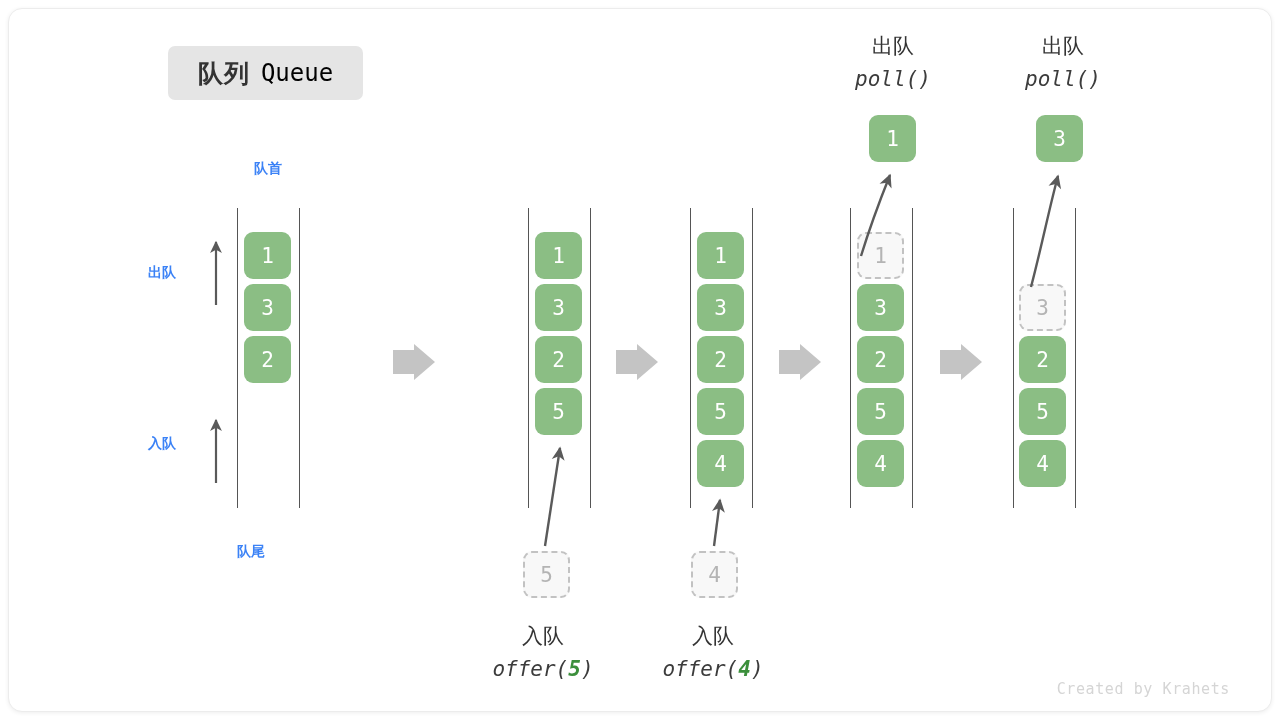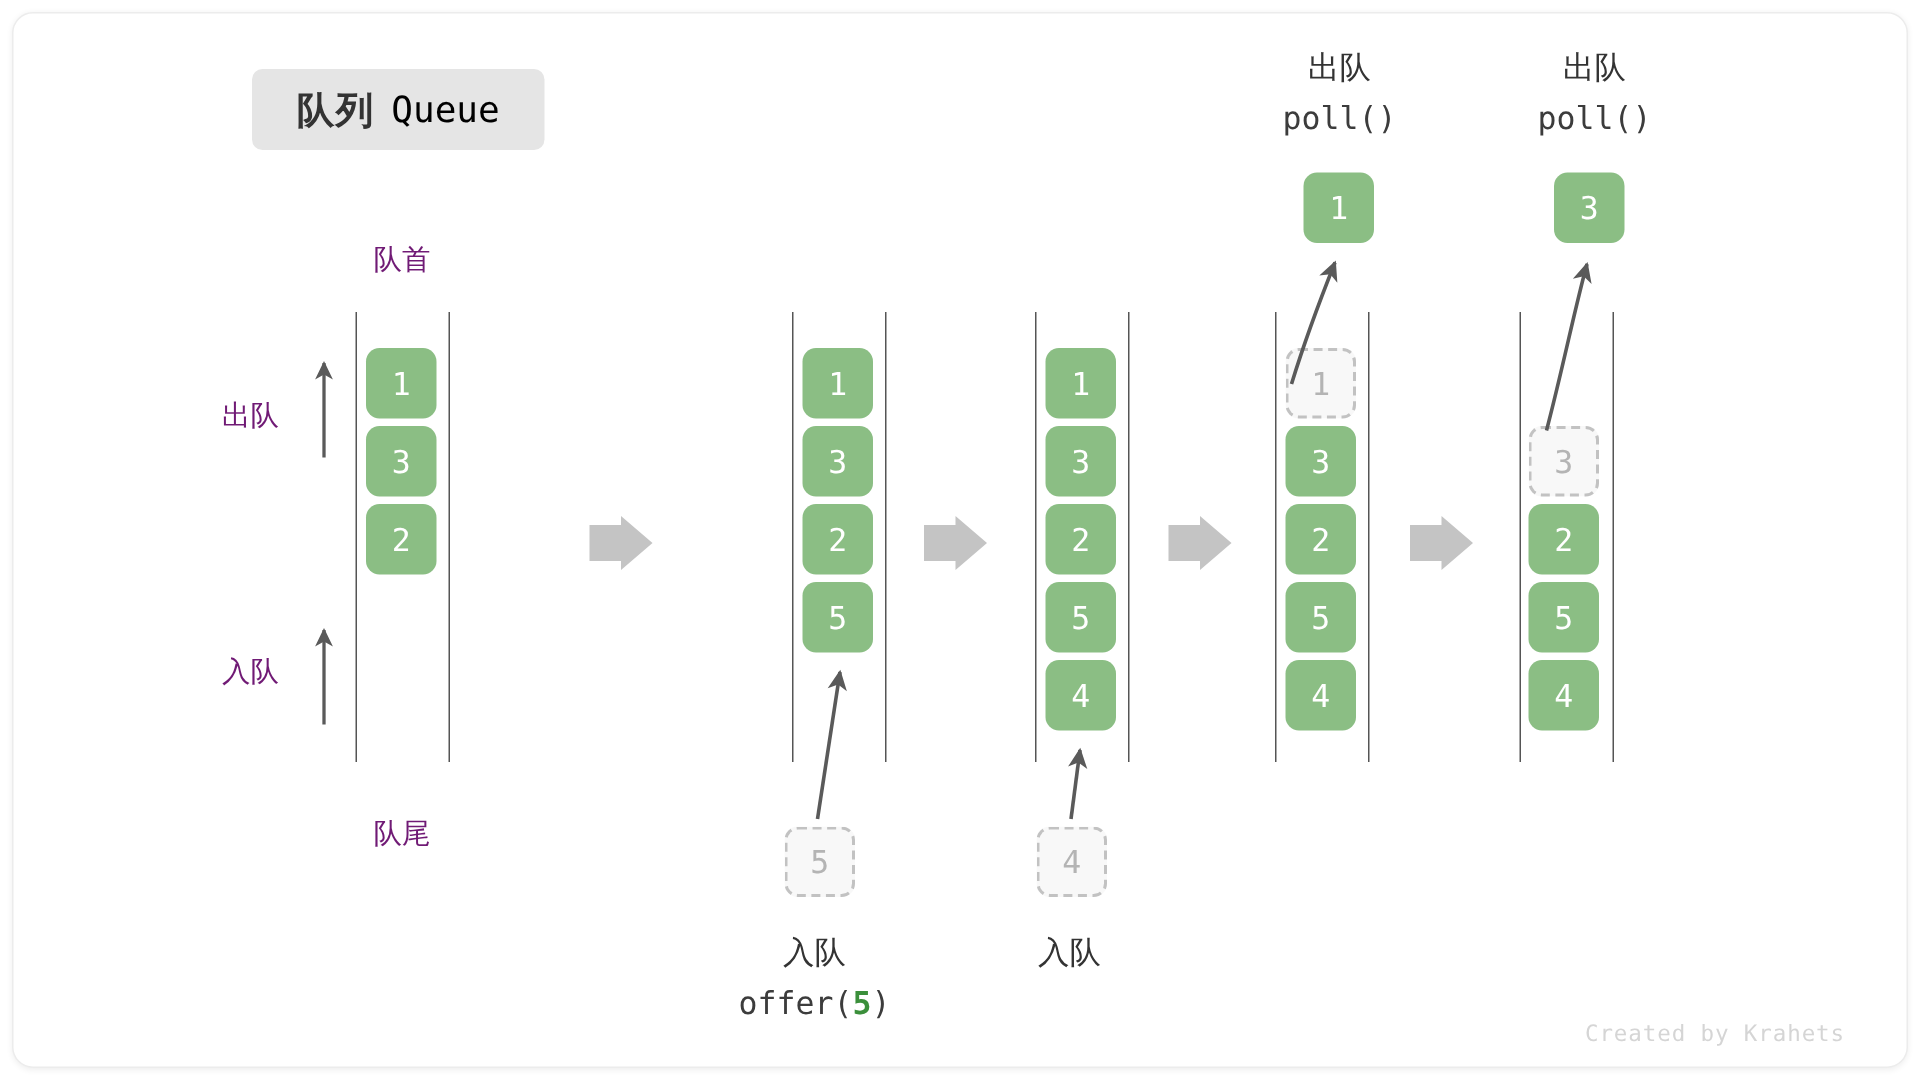--- a/index.html
+++ b/index.html
@@ -55,43 +55,44 @@
   #title-badge .en {
     font-family: "DejaVu Sans Mono", "Liberation Mono", monospace;
     font-size: 24px;
     color: #000000;
   }
 
   
   .cn-label {
     position: absolute;
     font-family: "Liberation Sans", "DejaVu Sans", sans-serif;
-    font-weight: normal;
-    font-size: 19px;
-    color: #701a75;
+    font-weight: bold;
+    font-size: 14px;
+    color: #3b82f6;
     white-space: nowrap;
   }
   .op-label {
     position: absolute;
     text-align: center;
     white-space: nowrap;
   }
   .op-label .op-cn {
     font-family: "Liberation Sans", "DejaVu Sans", sans-serif;
     font-size: 21px;
     color: #333333;
     display: block;
     line-height: 1.55;
   }
   .op-label .op-code {
     font-family: "DejaVu Sans Mono", "Liberation Mono", monospace;
     font-size: 21px;
     color: #3c3c3c;
     display: block;
     line-height: 1.55;
+    font-style: italic;
   }
   .op-label .arg {
     color: #3b8f3b;
     font-weight: bold;
   }
 
   
   .rail {
     position: absolute;
     width: 1px;
@@ -147,21 +148,21 @@
 
 <div id="stage">
   <div id="card"></div>
 
   <div id="title-badge">
     <span class="cn">队列</span>
     <span class="en">Queue</span>
   </div>
 
   <div class="cn-label" style="left:237px; top:160px; width:62px; text-align:center;">队首</div>
-  <div class="cn-label" style="left:237px; top:543px; width:62px; text-align:center;">队尾</div>
+  <div class="cn-label" style="left:237px; top:543px; width:62px; text-align:left;">队尾</div>
   <div class="cn-label" style="left:148px; top:264px;">出队</div>
   <div class="cn-label" style="left:148px; top:435px;">入队</div>
 
   <div class="rail" style="left:237px; top:208px; height:300px;"></div>
   <div class="rail" style="left:299px; top:208px; height:300px;"></div>
 
   <div class="rail" style="left:528px; top:208px; height:300px;"></div>
   <div class="rail" style="left:590px; top:208px; height:300px;"></div>
 
   <div class="rail" style="left:690px; top:208px; height:300px;"></div>
@@ -203,20 +204,21 @@
   <div class="cell filled" style="left:1019px; top:388px;">5</div>
   <div class="cell filled" style="left:1019px; top:440px;">4</div>
 
   <div class="op-label" style="left:448px; top:620px; width:190px;">
     <span class="op-cn">入队</span>
     <span class="op-code"><span>offer(</span><span class="arg">5</span><span>)</span></span>
   </div>
 
   <div class="op-label" style="left:618px; top:620px; width:190px;">
     <span class="op-cn">入队</span>
+    <span class="op-code"><span>offer(</span><span class="arg">4</span><span>)</span></span>
   </div>
 
   <div class="op-label" style="left:798px; top:30px; width:190px;">
     <span class="op-cn">出队</span>
     <span class="op-code"><span>poll(</span><span class="arg"></span><span>)</span></span>
   </div>
 
   <div class="op-label" style="left:968px; top:30px; width:190px;">
     <span class="op-cn">出队</span>
     <span class="op-code"><span>poll(</span><span class="arg"></span><span>)</span></span>

